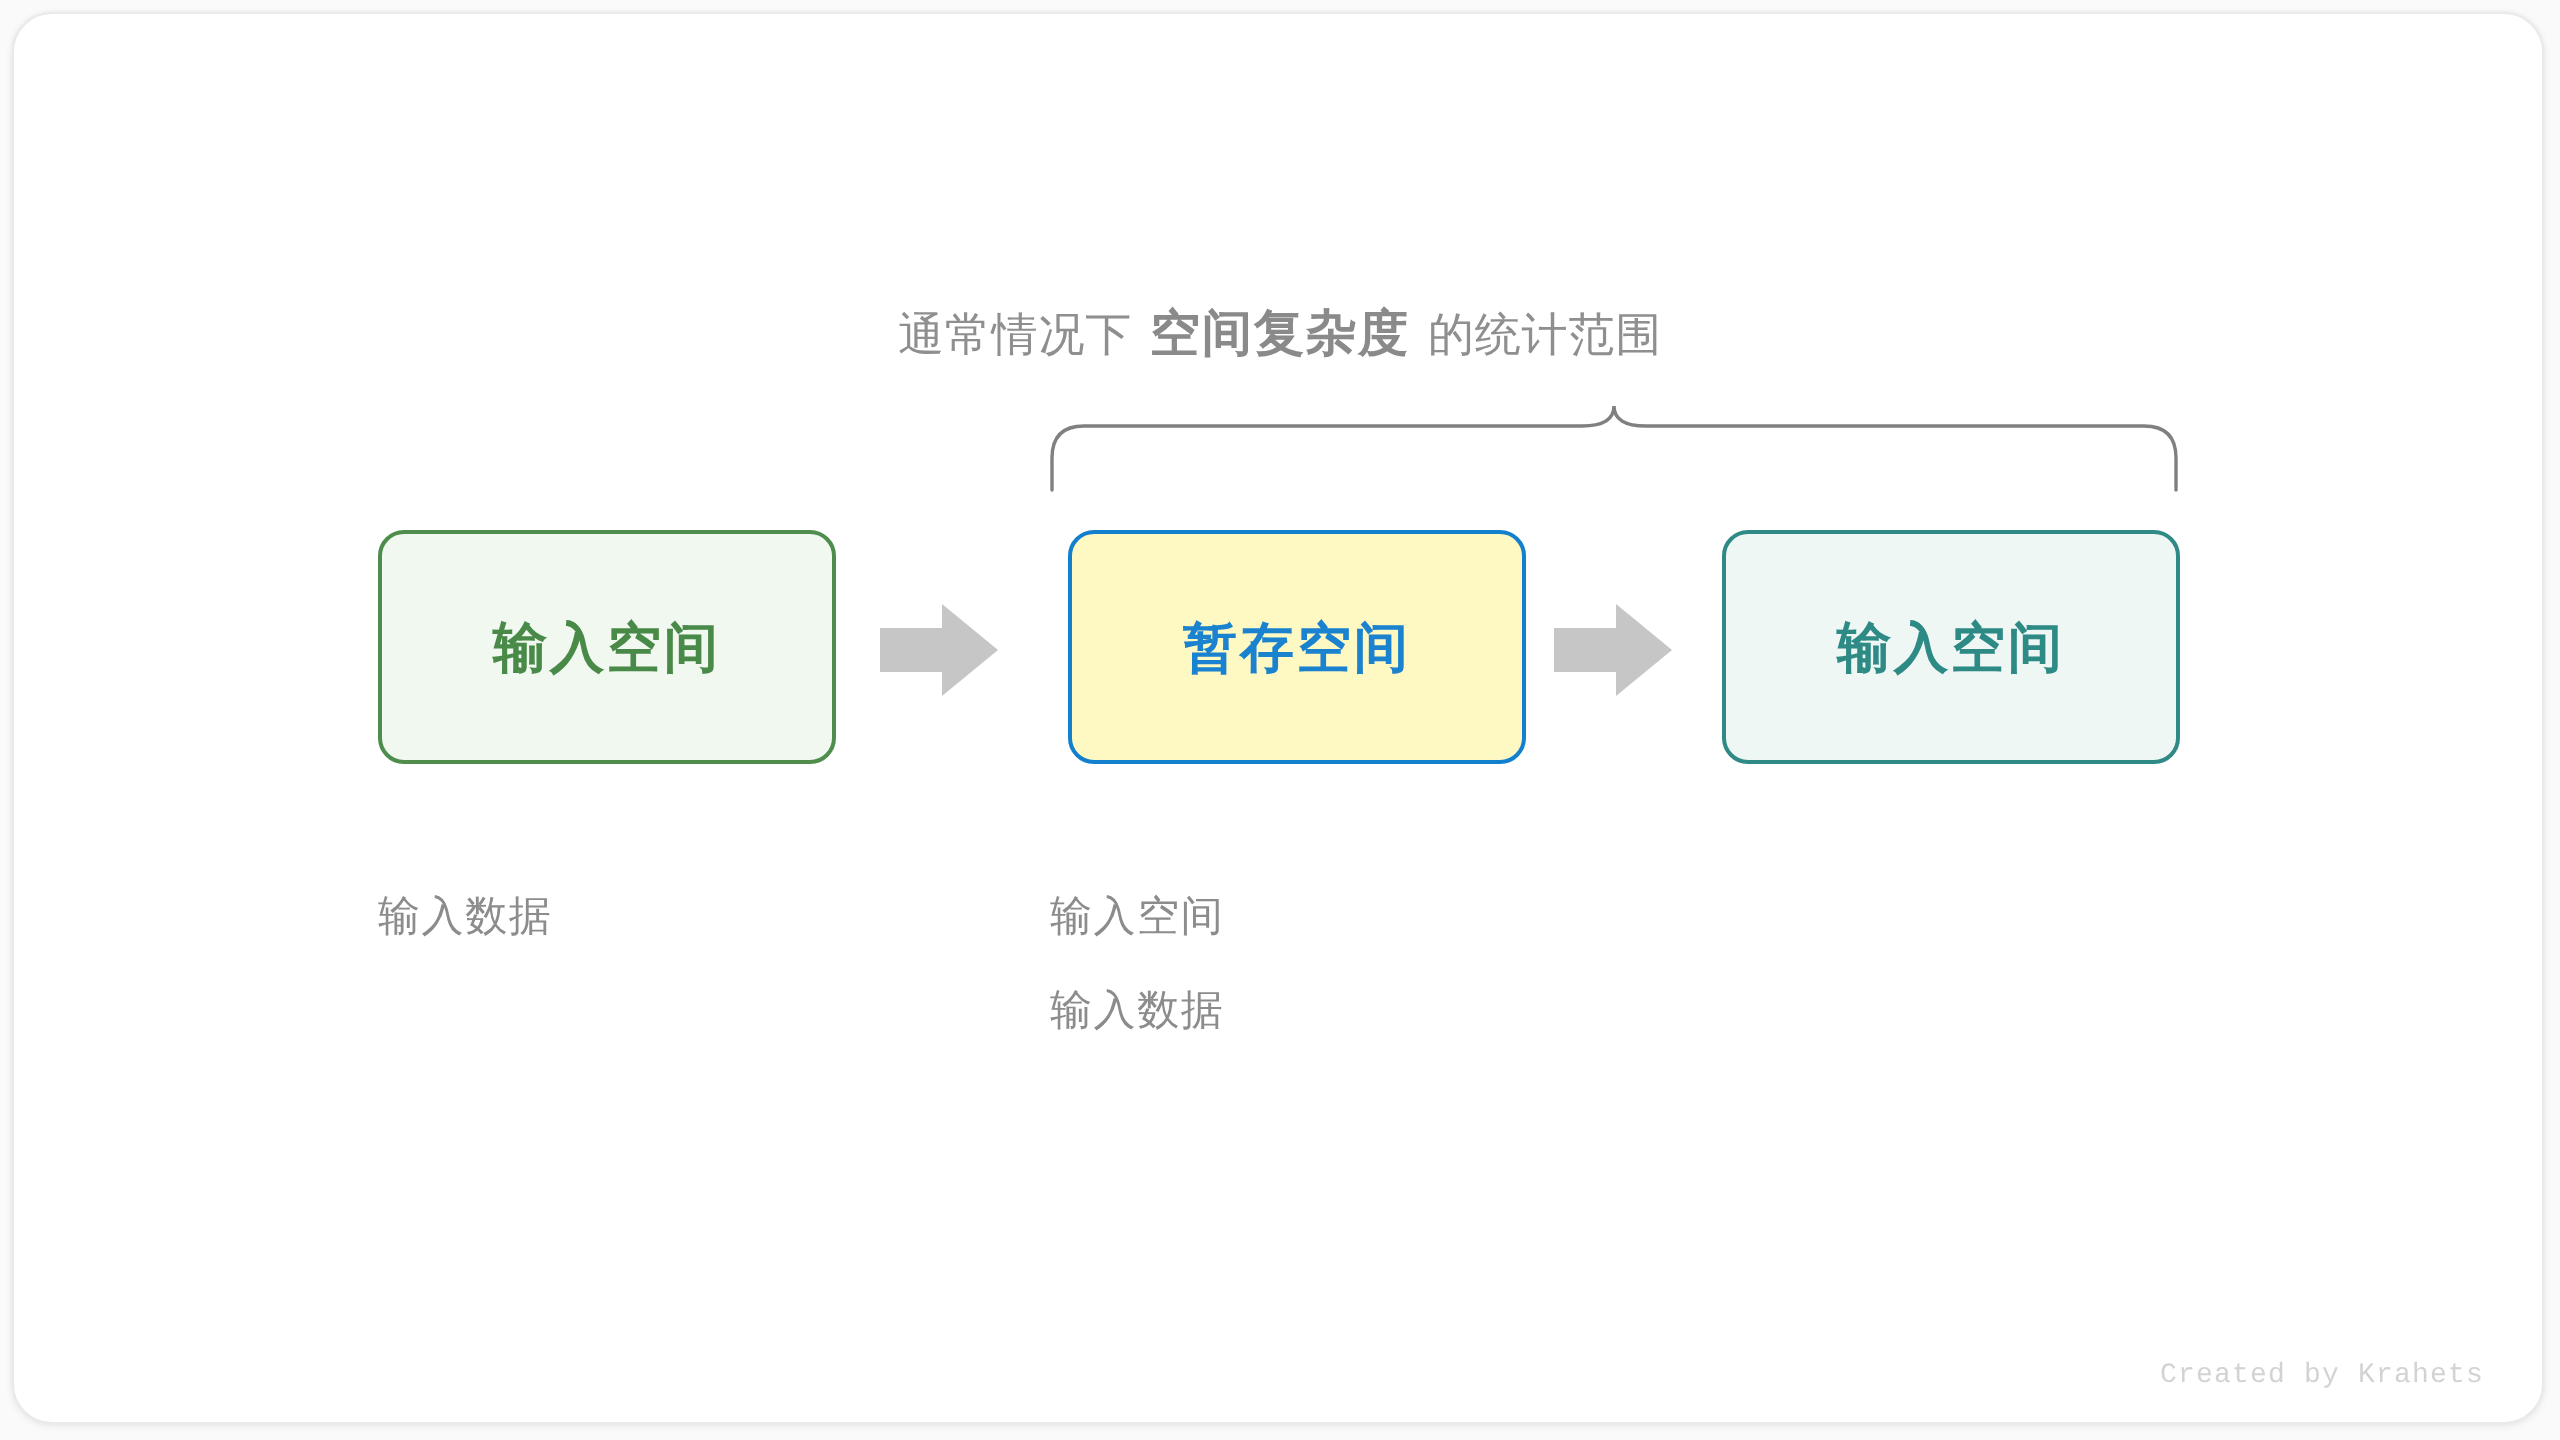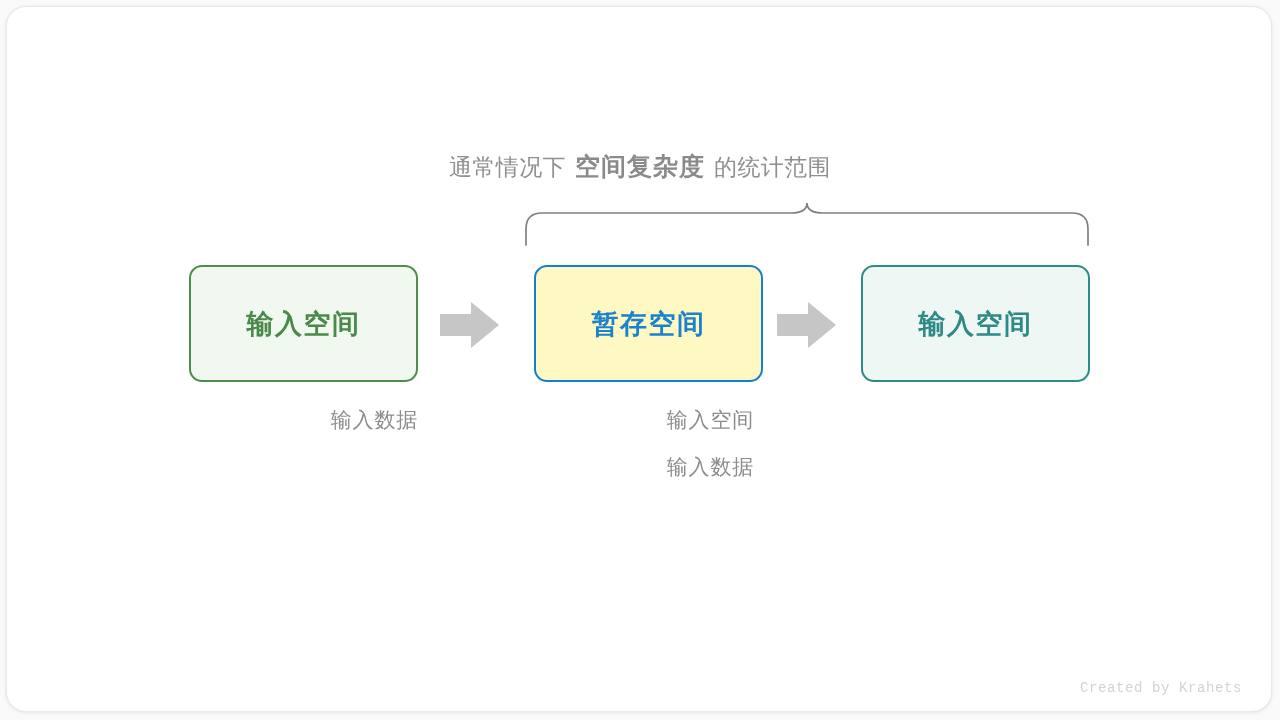--- a/index.html
+++ b/index.html
@@ -87,23 +87,23 @@
     top: 302px;
     width: 60px;
     height: 46px;
   }
   #arrow-1 { left: 440px; }
   #arrow-2 { left: 777px; }
 
   
   .sublabels {
     position: absolute;
-    top: 396px;
+    top: 435px;
     width: 229px;
-    text-align: right;
+    text-align: left;
     color: #8c8c8c;
     font-size: 21px;
     letter-spacing: 0.8px;
   }
   .sublabels div { line-height: 47px; }
   #sub-input  { left: 189px; }
   #sub-temp   { left: 525px; }
   #sub-output { left: 861px; }
 
   

